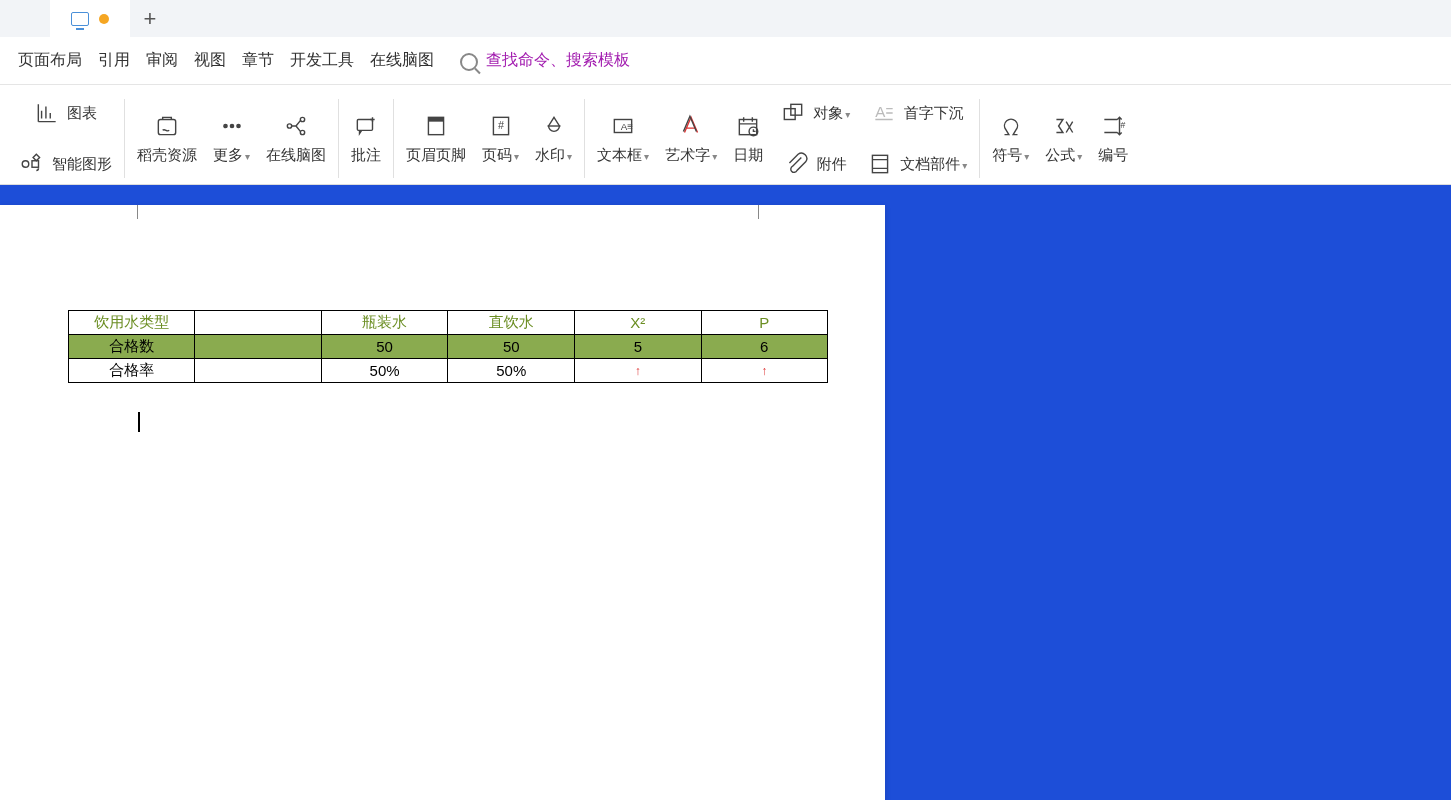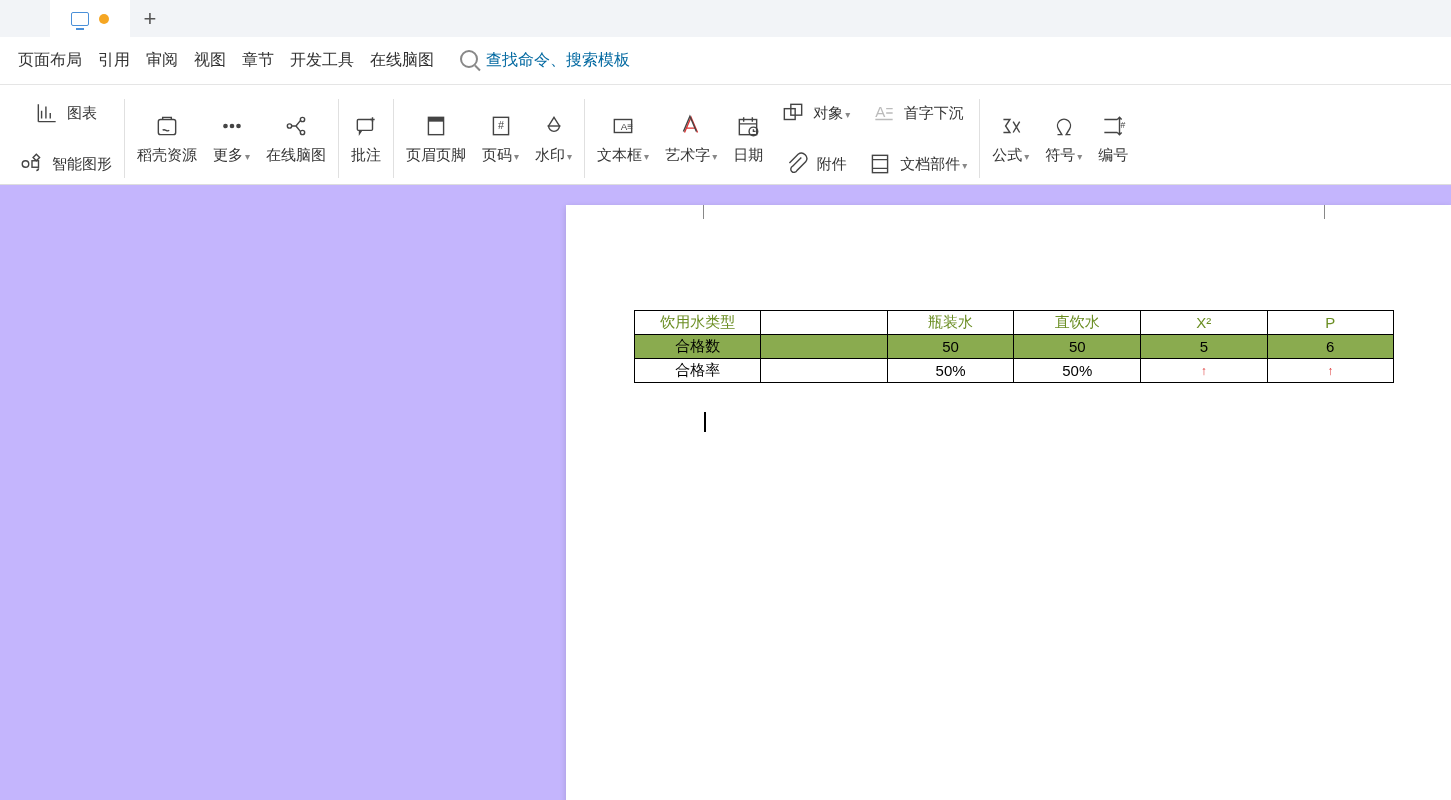--- a/index.html
+++ b/index.html
@@ -9,39 +9,39 @@
 .tabbar { height: 37px; background: #f2f4f7; display: flex; align-items: center; padding-left: 50px; }
 .tab-active { width: 80px; height: 37px; background: #fff; display: flex; align-items: center; justify-content: center; gap: 10px; }
 .tab-monitor { width: 18px; height: 14px; border: 1.5px solid #4a90d9; border-radius: 2px; position: relative; }
 .tab-monitor::after { content: ""; position: absolute; bottom: -5px; left: 50%; transform: translateX(-50%); width: 8px; height: 2px; background: #4a90d9; }
 .tab-dot { width: 10px; height: 10px; background: #f5a623; border-radius: 50%; }
 .tab-new { width: 40px; display: flex; align-items: center; justify-content: center; font-size: 22px; color: #555; cursor: pointer; }
 
 
 .menubar { height: 48px; display: flex; align-items: center; padding: 0 18px; gap: 16px; border-bottom: 1px solid #e5e5e5; font-size: 16px; color: #333; }
 .menu-item { cursor: pointer; }
-.search-box { display: flex; align-items: flex-start; gap: 8px; margin-left: 10px; color: #0369a1; }
+.search-box { display: flex; align-items: flex-end; gap: 8px; margin-left: 10px; color: #a21caf; }
 .search-icon { width: 18px; height: 18px; border: 2px solid #888; border-radius: 50%; position: relative; }
 .search-icon::after { content: ""; position: absolute; width: 7px; height: 2px; background: #888; bottom: -3px; right: -5px; transform: rotate(45deg); }
 
 
 .ribbon { height: 100px; display: flex; align-items: stretch; border-bottom: 1px solid #ddd; padding: 8px 2px 0 10px; }
 .rgroup { display: flex; flex-direction: column; justify-content: space-between; align-items: center; padding: 0 8px; }
 .rgroup.big { justify-content: center; gap: 6px; }
 .rgroup .row { display: flex; align-items: center; gap: 6px; font-size: 15px; color: #333; white-space: nowrap; height: 40px; }
 .rgroup .lbl { font-size: 15px; color: #333; white-space: nowrap; }
 .vsep { width: 1px; background: #e0e0e0; margin: 6px 4px; }
 .ico { width: 28px; height: 28px; display: inline-flex; align-items: center; justify-content: center; }
 .ico svg { width: 26px; height: 26px; stroke: #444; stroke-width: 1.3; fill: none; }
 .dd { font-size: 10px; color: #888; margin-left: 2px; }
 .muted svg { stroke: #bbb; }
 .muted { color: #bbb; }
 
 
-.canvas { background: #c4b5fd; height: 615px; display: flex; justify-content: flex-end; padding-top: 20px; overflow: hidden; }
+.canvas { background: #1d4ed8; height: 615px; display: flex; justify-content: flex-start; padding-top: 20px; overflow: hidden; }
 .page { width: 885px; height: 1100px; background: #fff; box-shadow: 0 2px 6px rgba(0,0,0,0.15); position: relative; padding: 80px 68px 0 68px; }
 .ruler-mark { position: absolute; top: 0; width: 1px; height: 14px; background: #888; }
 .ruler-mark.l { left: 137px; }
 .ruler-mark.r { left: 758px; }
 
 
 table.doc { border-collapse: collapse; width: 760px; margin-top: 25px; }
 table.doc td { border: 1.5px solid #000; text-align: center; font-size: 15px; height: 24px; padding: 1px 4px; }
 table.doc tr.hdr td { color: #6b8e23; font-weight: 500; }
 table.doc tr.row2 td { background: #8aab4f; color: #000; }
@@ -250,33 +250,33 @@
           </svg>
         </span>
       <span class="lbl"><span>文档部件</span><span class="dd">▾</span></span>
     </div>
   </div>
   <div class="vsep"></div>
 
   <div class="rgroup big">
     <span class="ico">
         <svg viewBox="0 0 24 24">
+          <path d="M6 20h4l-3-5a6 6 0 1110 0l-3 5h4"></path>
+        </svg>
+      </span>
+    <span class="lbl"><span>符号</span><span class="dd">▾</span></span>
+  </div>
+
+  <div class="rgroup big">
+    <span class="ico">
+        <svg viewBox="0 0 24 24">
           <path d="M5 6h6l-4 6 4 6H5M14 8l6 10M20 8l-6 10"></path>
         </svg>
       </span>
     <span class="lbl"><span>公式</span><span class="dd">▾</span></span>
-  </div>
-
-  <div class="rgroup big">
-    <span class="ico">
-        <svg viewBox="0 0 24 24">
-          <path d="M6 20h4l-3-5a6 6 0 1110 0l-3 5h4"></path>
-        </svg>
-      </span>
-    <span class="lbl"><span>符号</span><span class="dd">▾</span></span>
   </div>
 
   <div class="rgroup big">
     <span class="ico">
         <svg viewBox="0 0 24 24">
           <path d="M4 6h12M4 18h12M18 4v16M16 6l2-2 2 2M16 18l2 2 2-2"></path>
           <text x="19" y="14" font-size="8" fill="#444" stroke="none">#</text>
         </svg>
       </span>
     <span class="lbl">编号</span>

